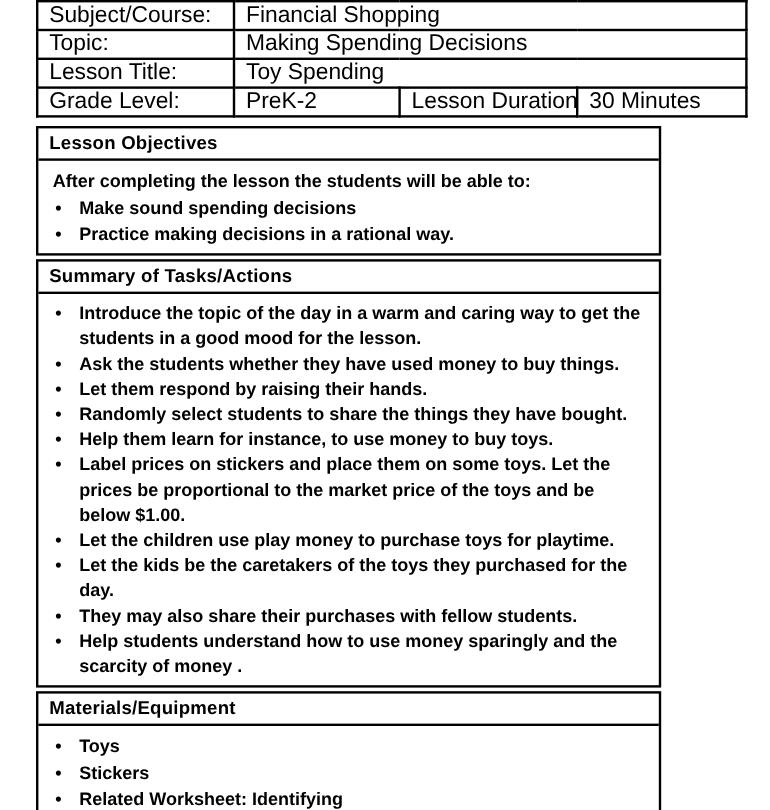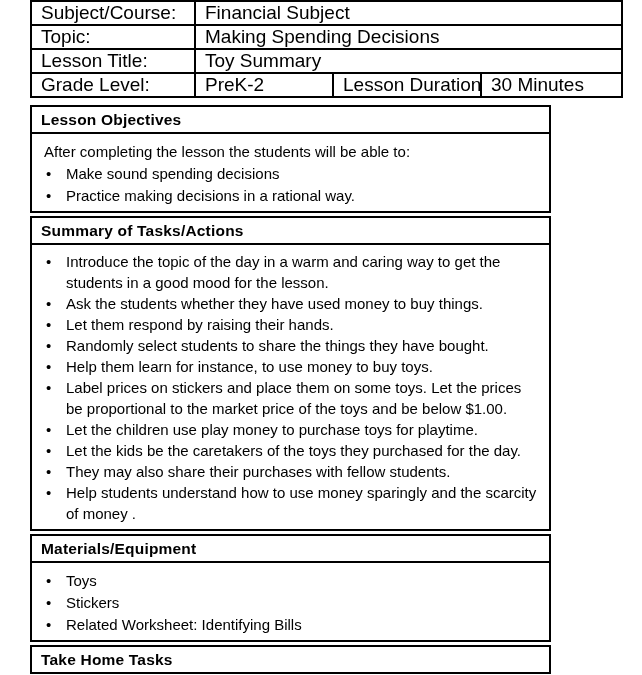--- a/index.html
+++ b/index.html
@@ -47,20 +47,21 @@
     align-items: center;
     padding-left: 9px;
     font-size: 15.5px;
     font-weight: bold;
     letter-spacing: 0.2px;
   }
   .block-body {
     font-size: 15px;
     padding: 7px 8px 4px 12px;
     line-height: 22px;
+    font-weight: bold;
   }
   .block-body.tight { line-height: 21px; padding: 6px 8px 5px 12px; }
 
   .intro { margin: 0; }
 
   ul.bullets {
     list-style: none;
   }
   ul.bullets li {
     position: relative;
@@ -89,29 +90,29 @@
   <table class="meta">
     <colgroup>
       <col style="width:164px">
         <col style="width:138px">
         <col style="width:148px">
         <col style="width:141px">
     </colgroup>
     <tbody>
       <tr>
         <td>Subject/Course:</td>
-        <td colspan="3">Financial Subject</td>
+        <td colspan="3">Financial Shopping</td>
       </tr>
       <tr>
         <td>Topic:</td>
         <td colspan="3">Making Spending Decisions</td>
       </tr>
       <tr>
         <td>Lesson Title:</td>
-        <td colspan="3">Toy Summary</td>
+        <td colspan="3">Toy Spending</td>
       </tr>
       <tr>
         <td>Grade Level:</td>
         <td>PreK-2</td>
         <td>Lesson Duration:</td>
         <td>30 Minutes</td>
       </tr>
     </tbody>
   </table>
 

